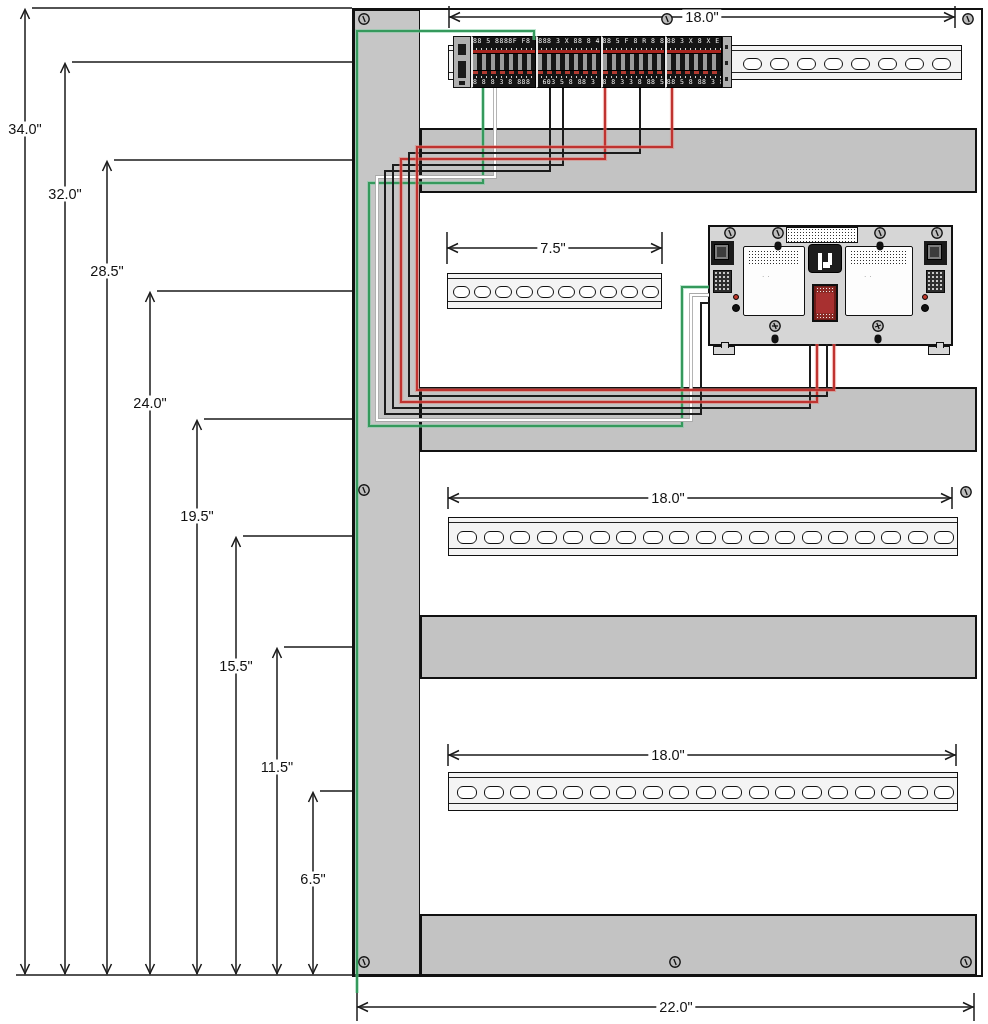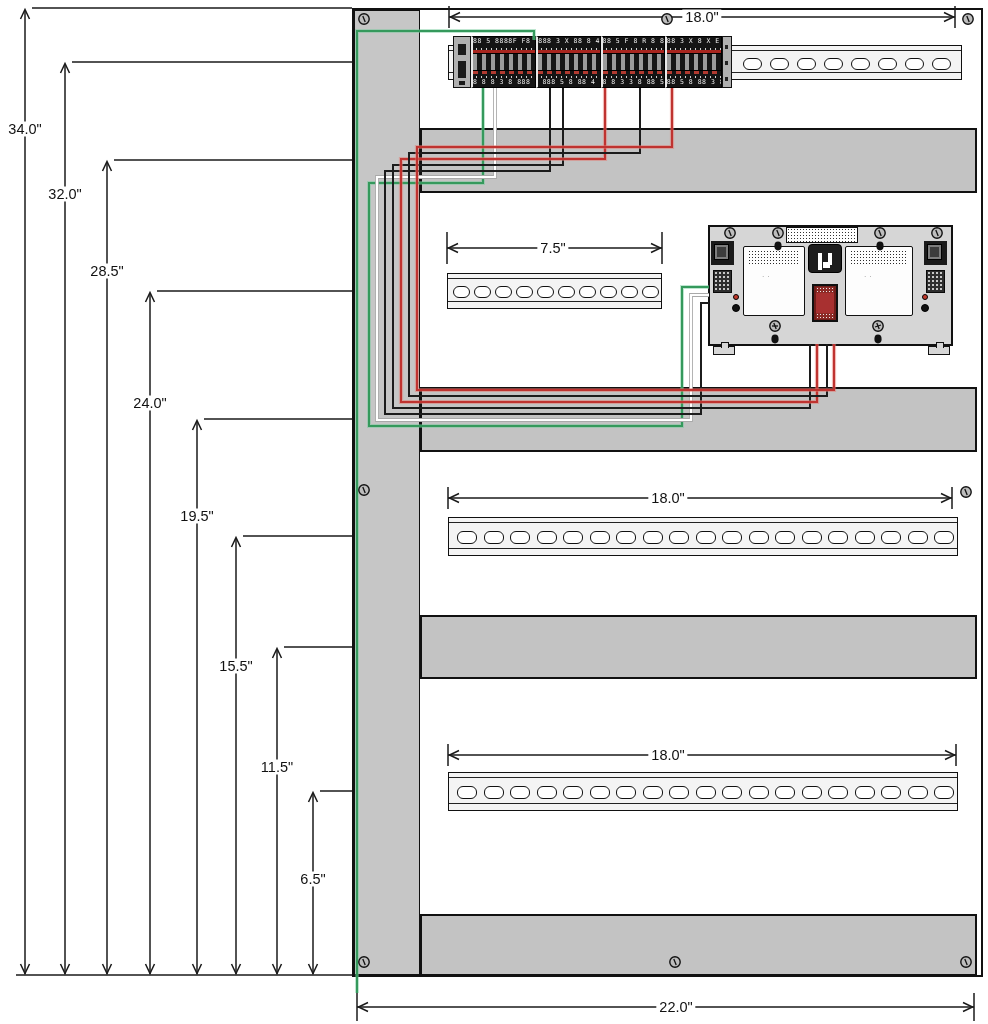--- a/index.html
+++ b/index.html
@@ -157,21 +157,21 @@
           <div class="trow-dots"></div>
           <div class="trow-text">8 8 8 3 8 888 8</div>
         </div>
         <div class="tmod" style="width: 65px;">
           <div class="trow-text">888 3 X 88 8 4</div>
           <div class="trow-dots"></div>
           <div class="trow-red"></div>
           <div class="trow-bars"></div>
           <div class="trow-reddash"></div>
           <div class="trow-dots"></div>
-          <div class="trow-text">888 5 8 88 4</div>
+          <div class="trow-text">603 5 8 88 3</div>
         </div>
         <div class="tmod" style="width: 65px;">
           <div class="trow-text">88 5 F 8 R 8 8 3</div>
           <div class="trow-dots"></div>
           <div class="trow-red"></div>
           <div class="trow-bars"></div>
           <div class="trow-reddash"></div>
           <div class="trow-dots"></div>
           <div class="trow-text">8 8 3 3 8 88 5</div>
         </div>

